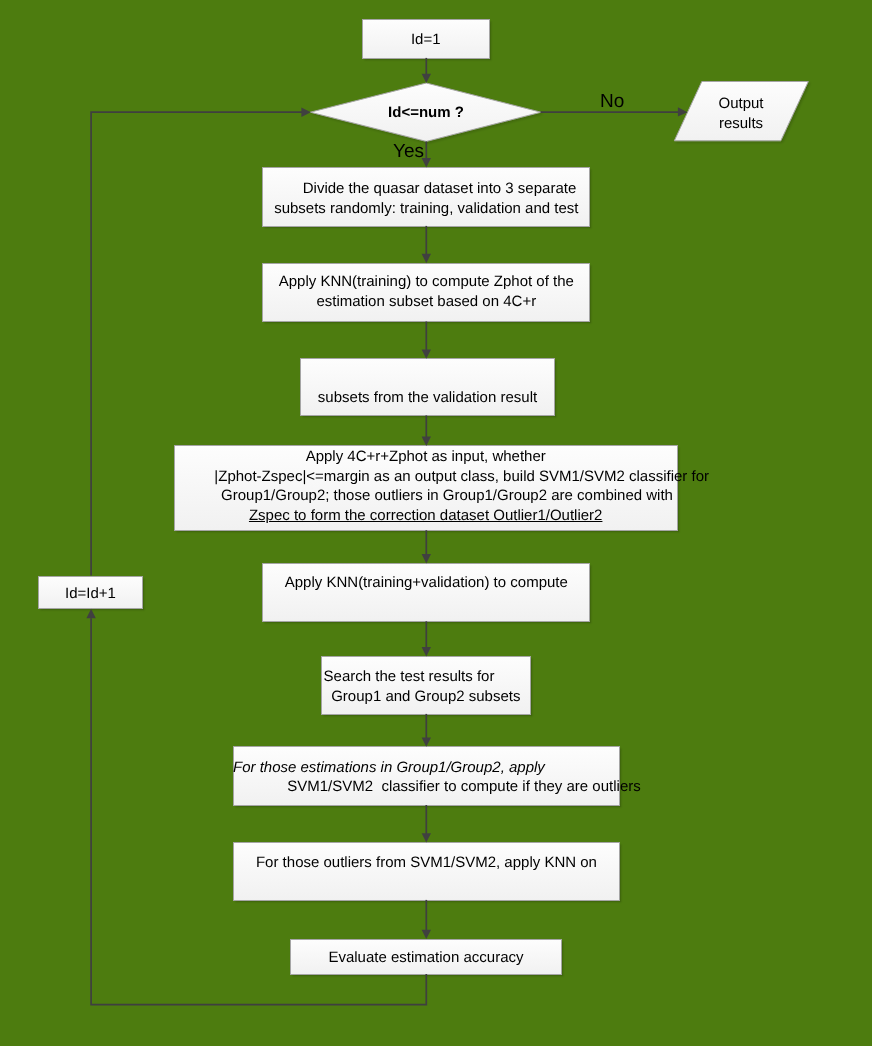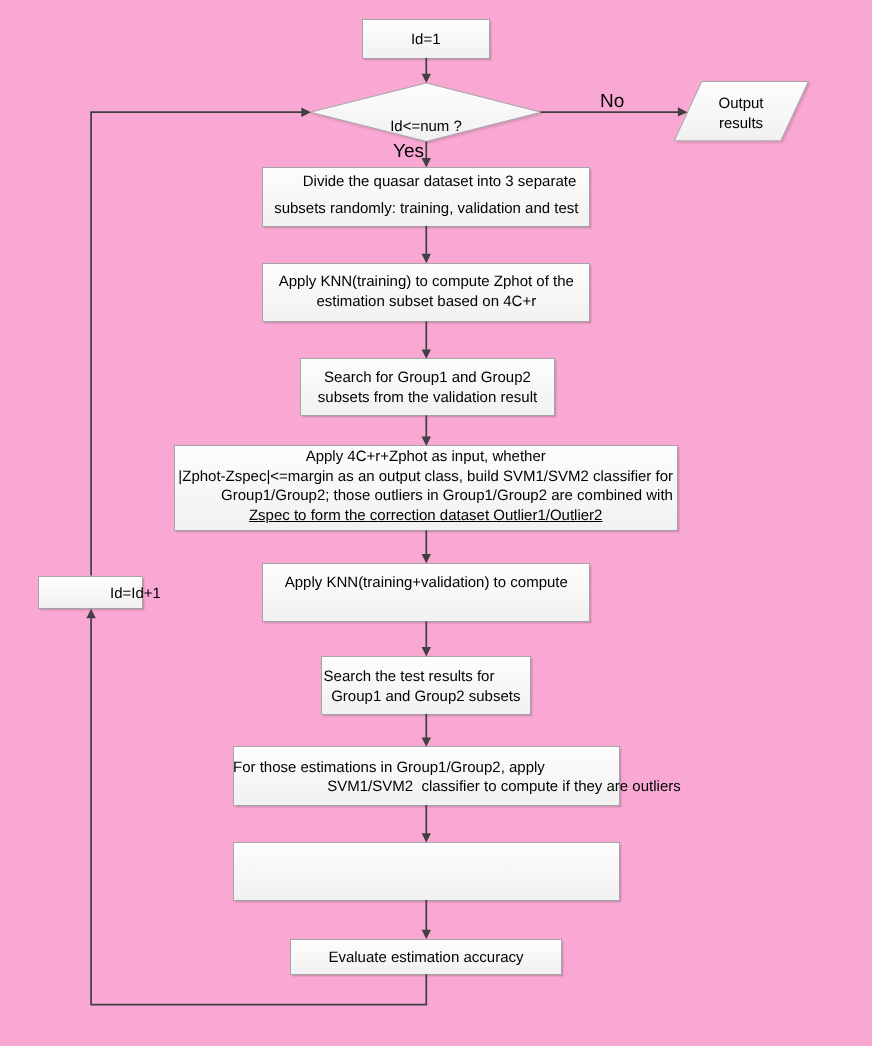--- a/index.html
+++ b/index.html
@@ -1,21 +1,21 @@
 <!DOCTYPE html>
 <html><head>
 <meta charset="utf-8">
 <title>Flowchart</title>
 <style>
   html, body { margin:0; padding:0; background:#ffffff; }
   body { width:872px; height:1046px; overflow:hidden;
          font-family:"Liberation Sans", sans-serif;
          -webkit-font-smoothing:antialiased;
          text-rendering:geometricPrecision; }
-  #canvas { position:relative; width:872px; height:1046px; background:#f9a8d4; }
+  #canvas { position:relative; width:872px; height:1046px; background:#4d7c0f; }
   svg.layer { position:absolute; left:0; top:0; width:872px; height:1046px;
               overflow:visible; pointer-events:none; }
   .nodebox { position:absolute; box-sizing:border-box;
              border:1px solid #a5a5a5;
              background:linear-gradient(to bottom,#fdfdfd 0%,#f1f1f1 100%);
              box-shadow:1.6px 1.6px 1.6px rgba(0,0,0,0.16); }
   .freetxt { position:absolute; text-align:center; font-size:15px;
              line-height:19.7px; color:#000; white-space:pre;
              will-change:transform; }
   .elabel { position:absolute; font-size:19px; line-height:19.7px; color:#000;
@@ -37,57 +37,57 @@
       </filter>
     </defs>
     <polygon points="310.3,112.2 426.3,83.0 541.0,112.2 426.3,141.4" fill="url(#boxgrad)" stroke="#a5a5a5" stroke-width="1" filter="url(#sh)"></polygon>
     <polygon points="701.8,81.5 808.3,81.5 780.8,140.8 674.3,140.8" fill="url(#boxgrad)" stroke="#a5a5a5" stroke-width="1" filter="url(#sh)"></polygon>
   </svg>
 
   <div class="nodebox" style="left:362px;top:19.2px;width:127.5px;height:39.7px;"></div>
   <div class="freetxt" style="left:362px;width:127.5px;top:29.81px;">Id=1</div>
 
   <div class="nodebox" style="left:261.9px;top:167.4px;width:328.6px;height:59.5px;"></div>
-  <div class="freetxt" style="left:261.9px;width:355px;top:172px;">Divide the quasar dataset into 3 separate</div>
+  <div class="freetxt" style="left:261.9px;width:355px;top:179px;">Divide the quasar dataset into 3 separate</div>
   <div class="freetxt" style="left:261.9px;width:328.6px;top:198.71px;">subsets randomly: training, validation and test</div>
 
   <div class="nodebox" style="left:261.9px;top:262.6px;width:328.6px;height:59.9px;"></div>
   <div class="freetxt" style="left:261.9px;width:328.6px;top:272.21px;">Apply KNN(training) to compute Zphot of the</div>
   <div class="freetxt" style="left:261.9px;width:328.6px;top:291.91px;">estimation subset based on 4C+r</div>
 
   <div class="nodebox" style="left:299.6px;top:358.2px;width:255px;height:58.2px;"></div>
-  <div class="freetxt" style="left:299.6px;width:255px;top:368.16px;">Search for Group1 and Group2</div>
   <div class="freetxt" style="left:299.6px;width:255px;top:387.86px;">subsets from the validation result</div>
 
   <div class="nodebox" style="left:174.4px;top:445.3px;width:503.4px;height:85.9px;"></div>
   <div class="freetxt" style="left:174.4px;width:503.4px;top:446.91px;">Apply 4C+r+Zphot as input, whether</div>
-  <div class="freetxt" style="left:174.4px;width:503.4px;top:466.61px;">|Zphot-Zspec|&lt;=margin as an output class, build SVM1/SVM2 classifier for</div>
+  <div class="freetxt" style="left:174.4px;width:503.4px;top:466.61px;padding-left:36px;">|Zphot-Zspec|&lt;=margin as an output class, build SVM1/SVM2 classifier for</div>
   <div class="freetxt" style="left:174.4px;width:546px;top:486.31px;">Group1/Group2; those outliers in Group1/Group2 are combined with</div>
   <div class="freetxt" style="left:174.4px;width:503.4px;top:506.01px;text-decoration:underline;">Zspec to form the correction dataset Outlier1/Outlier2</div>
 
   <div class="nodebox" style="left:261.9px;top:563.0px;width:328.6px;height:59.3px;"></div>
   <div class="freetxt" style="left:261.9px;width:328.6px;top:573.41px;">Apply KNN(training+validation) to compute</div>
 
   <div class="nodebox" style="left:321.3px;top:656.2px;width:209.7px;height:58.7px;"></div>
   <div class="freetxt" style="left:321.3px;width:176px;top:667.06px;">Search the test results for</div>
   <div class="freetxt" style="left:321.3px;width:209.7px;top:686.76px;">Group1 and Group2 subsets</div>
 
   <div class="nodebox" style="left:232.7px;top:746.3px;width:386.9px;height:59.7px;"></div>
-  <div class="freetxt" style="left:232.7px;width:309px;top:757.61px;">For those estimations in Group1/Group2, apply</div>
-  <div class="freetxt" style="left:232.7px;width:462px;top:777.31px;padding-left:40px;">SVM1/SVM2  classifier to compute if they are outliers</div>
+  <div class="freetxt" style="left:232.7px;width:309px;top:757.61px;font-style:italic;">For those estimations in Group1/Group2, apply</div>
+  <div class="freetxt" style="left:232.7px;width:462px;top:777.31px;">SVM1/SVM2  classifier to compute if they are outliers</div>
 
   <div class="nodebox" style="left:232.7px;top:842.0px;width:386.9px;height:58.9px;"></div>
+  <div class="freetxt" style="left:232.7px;width:386.9px;top:853.21px;">For those outliers from SVM1/SVM2, apply KNN on</div>
 
   <div class="nodebox" style="left:290.3px;top:938.5px;width:271.9px;height:36.5px;"></div>
   <div class="freetxt" style="left:290.3px;width:271.9px;top:948.11px;">Evaluate estimation accuracy</div>
 
   <div class="nodebox" style="left:38.4px;top:575.5px;width:104.9px;height:33.3px;"></div>
-  <div class="freetxt" style="left:38.4px;width:104.9px;top:583.66px;padding-left:45px;">Id=Id+1</div>
+  <div class="freetxt" style="left:38.4px;width:104.9px;top:583.66px;">Id=Id+1</div>
 
-  <div class="freetxt" style="left:310.3px;width:232px;top:117px;">Id&lt;=num ?</div>
+  <div class="freetxt" style="left:310.3px;width:232px;top:103.0px;font-weight:bold;">Id&lt;=num ?</div>
 
   <div class="freetxt" style="left:674.3px;width:134px;top:93.9px;">Output</div>
   <div class="freetxt" style="left:674.3px;width:134px;top:113.6px;">results</div>
 
   <svg class="layer" id="edges" viewBox="0 0 872 1046">
     <g fill="none" stroke="#3f3f3f" stroke-width="1.7" shape-rendering="geometricPrecision">
       <path d="M426.3 57.9 L426.3 74.5"></path>
       <path d="M540.5 112.2 L678 112.2"></path>
       <path d="M426.3 141.4 L426.3 158.8"></path>
       <path d="M426.3 225.9 L426.3 254.6"></path>

